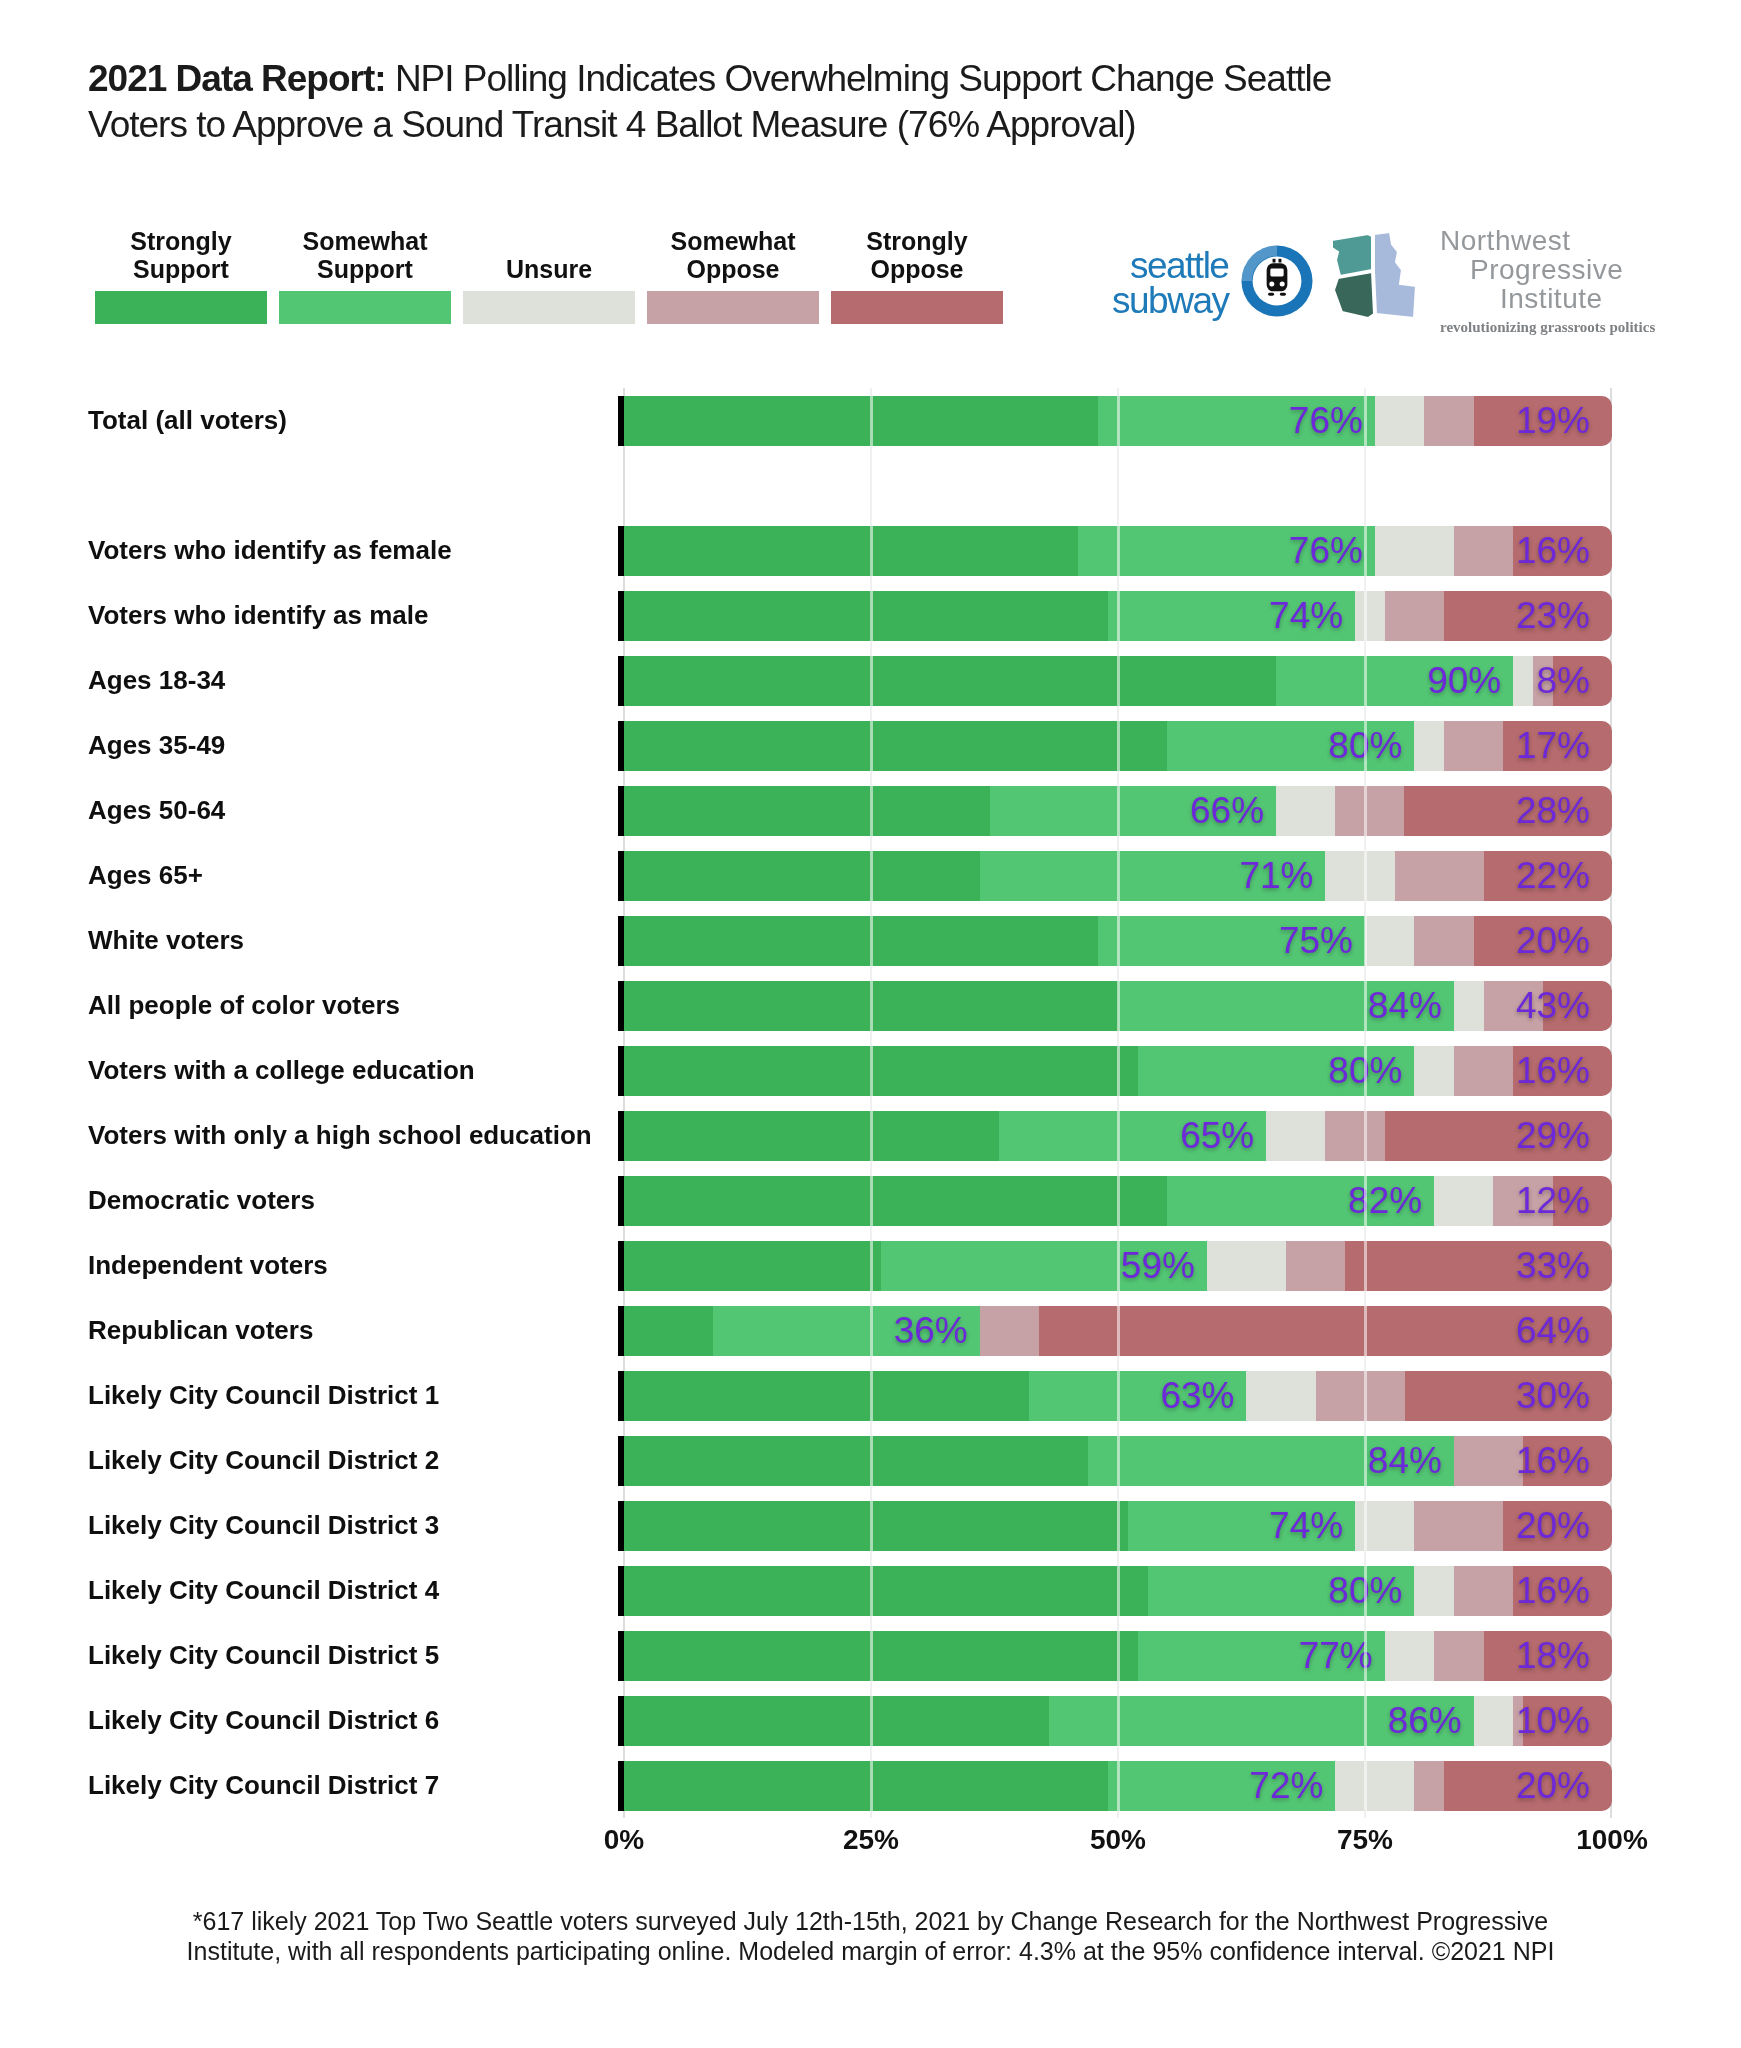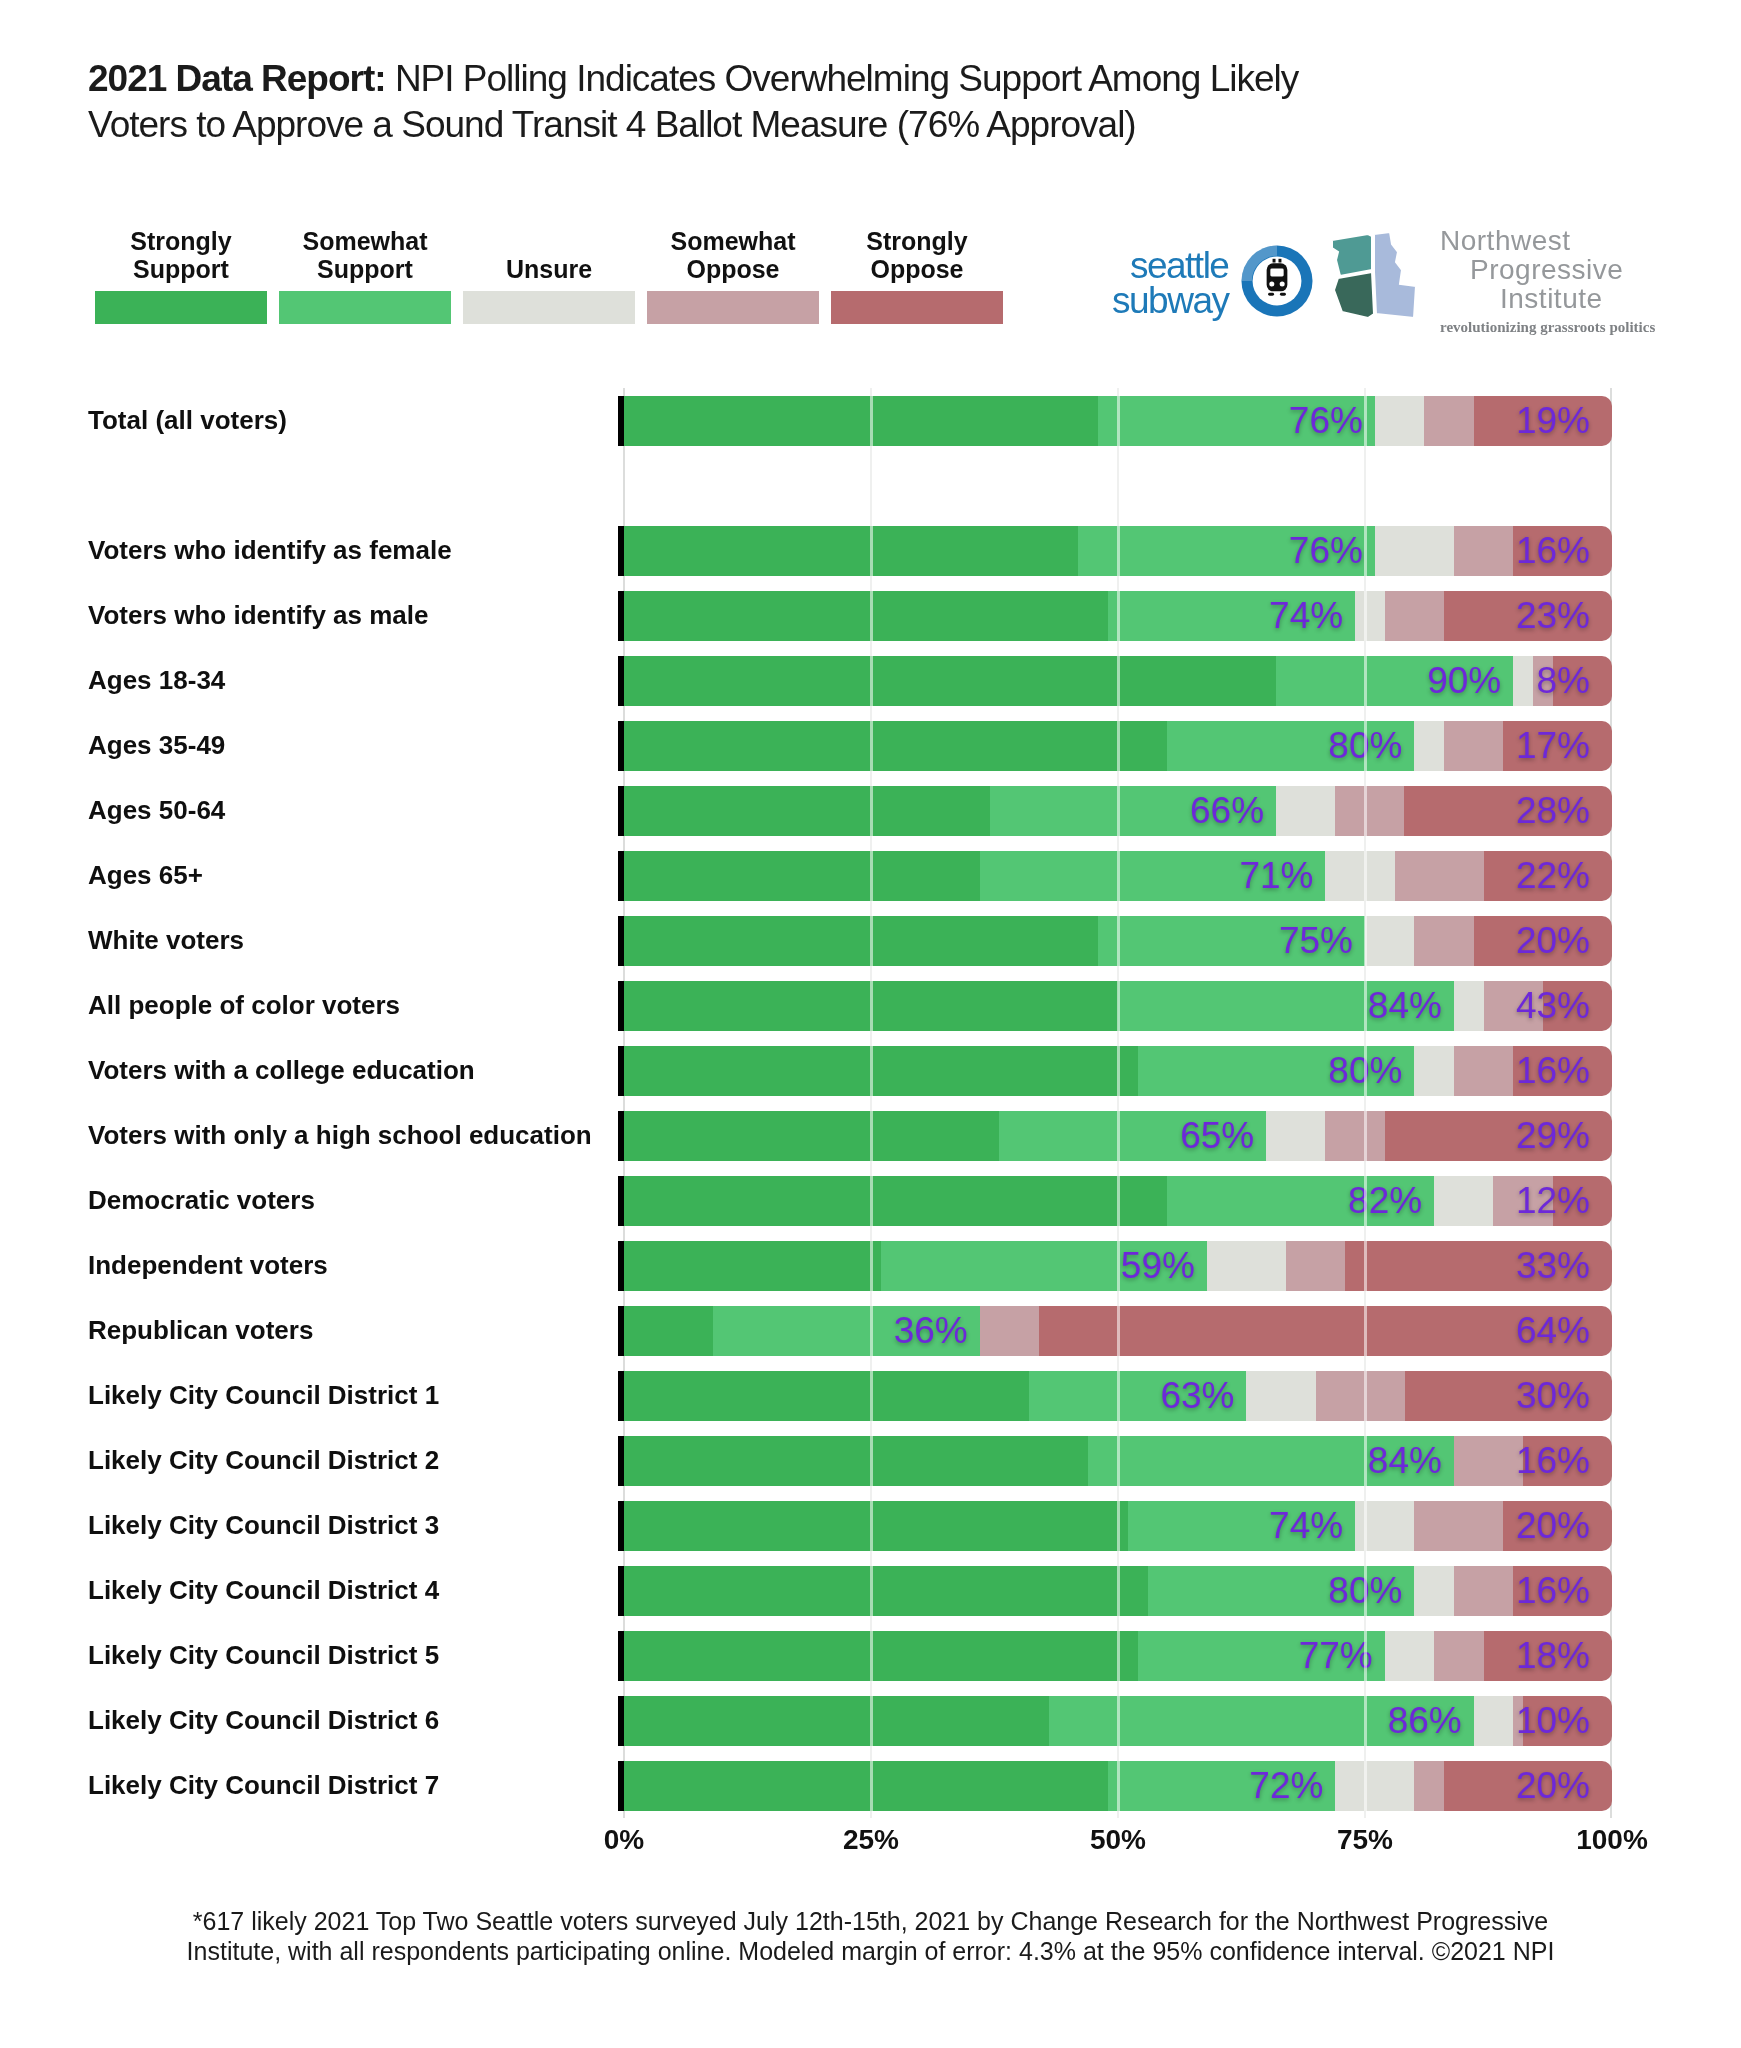--- a/index.html
+++ b/index.html
@@ -36,33 +36,33 @@
   .rows{position:relative;z-index:1;}
   .row{display:flex;height:65px;align-items:center;}
   .row-label{width:530px;padding-right:18px;box-sizing:border-box;text-align:left;
     font-weight:700;font-size:26px;color:#0f0f0f;white-space:nowrap;}
   .track{position:relative;width:994px;height:50px;border-left:6px solid #000;
     box-sizing:border-box;border-radius:0 10px 10px 0;overflow:hidden;display:flex;}
   .seg{height:100%;}
   .pct{position:absolute;top:50%;transform:translateY(-50%);font-size:37px;color:#6d28d9;
     text-shadow:0 2px 4px rgba(0,0,0,0.30);white-space:nowrap;}
   .pct.sup{padding-right:12px;}
-  .pct.opp{right:16px;padding-right:6px;}
+  .pct.opp{right:0;padding-right:22px;}
   
   .axis{position:absolute;left:624px;top:1824px;width:988px;height:40px;}
   .axis span{position:absolute;transform:translateX(-50%);font-size:28px;font-weight:700;color:#111;}
   
   .footnote{position:absolute;top:1906px;left:0;width:1741px;text-align:center;
     font-size:25px;color:#1a1a1a;line-height:1.2;}
 </style>
 </head>
 <body>
 
 <div class="title">
-  <span class="b">2021 Data Report:</span><span> NPI Polling Indicates Overwhelming Support Among Likely</span><br>
+  <span class="b">2021 Data Report:</span><span> NPI Polling Indicates Overwhelming Support Change Seattle</span><br>
   <span>Voters to Approve a Sound Transit 4 Ballot Measure (76% Approval)</span>
 </div>
 
 <div class="legend">
   <div class="legend-item">
     <div class="legend-label">Strongly Support</div>
     <div class="legend-swatch" style="background: rgb(59, 178, 87);"></div>
   </div>
   <div class="legend-item">
     <div class="legend-label">Somewhat Support</div>

